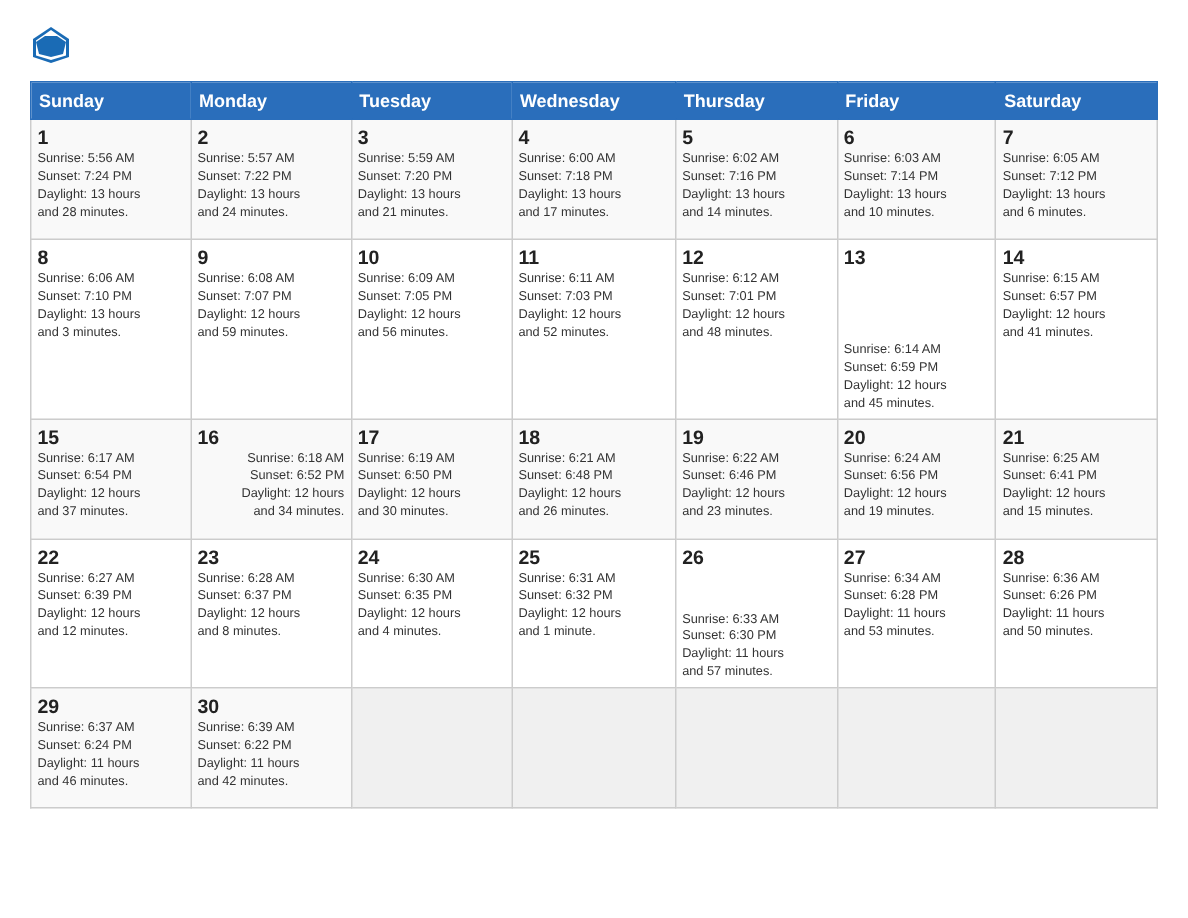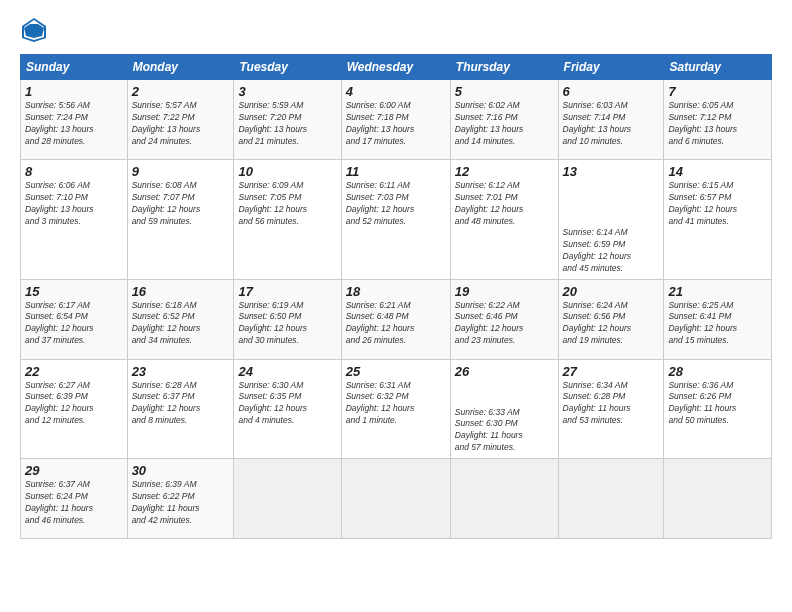--- a/index.html
+++ b/index.html
@@ -7,21 +7,20 @@
       width: 792px;
       height: 612px;
       font-family: Arial, sans-serif;
       background: #fff;
       overflow: hidden;
     }
     .page {
       width: 792px;
       height: 600px;
       padding: 16px 20px 10px 20px;
-      font-style: italic;
     }
     .header {
       display: flex;
       justify-content: space-between;
       align-items: flex-start;
       margin-bottom: 10px;
     }
     .logo {
       display: flex;
       align-items: center;
@@ -234,21 +233,21 @@
         <tr>
           <td>
             <span class="day-num">15</span>
             <div class="day-info" style="white-space: pre-line;">Sunrise: 6:17 AM
 Sunset: 6:54 PM
 Daylight: 12 hours
 and 37 minutes.</div>
           </td>
           <td>
             <span class="day-num">16</span>
-            <div class="day-info" style="white-space: pre-line;">Sunrise: 6:18 AM
+            <div class="day-info" style="white-space: pre-line; text-align: right;">Sunrise: 6:18 AM
 Sunset: 6:52 PM
 Daylight: 12 hours
 and 34 minutes.</div>
           </td>
           <td>
             <span class="day-num">17</span>
             <div class="day-info" style="white-space: pre-line;">Sunrise: 6:19 AM
 Sunset: 6:50 PM
 Daylight: 12 hours
 and 30 minutes.</div>

